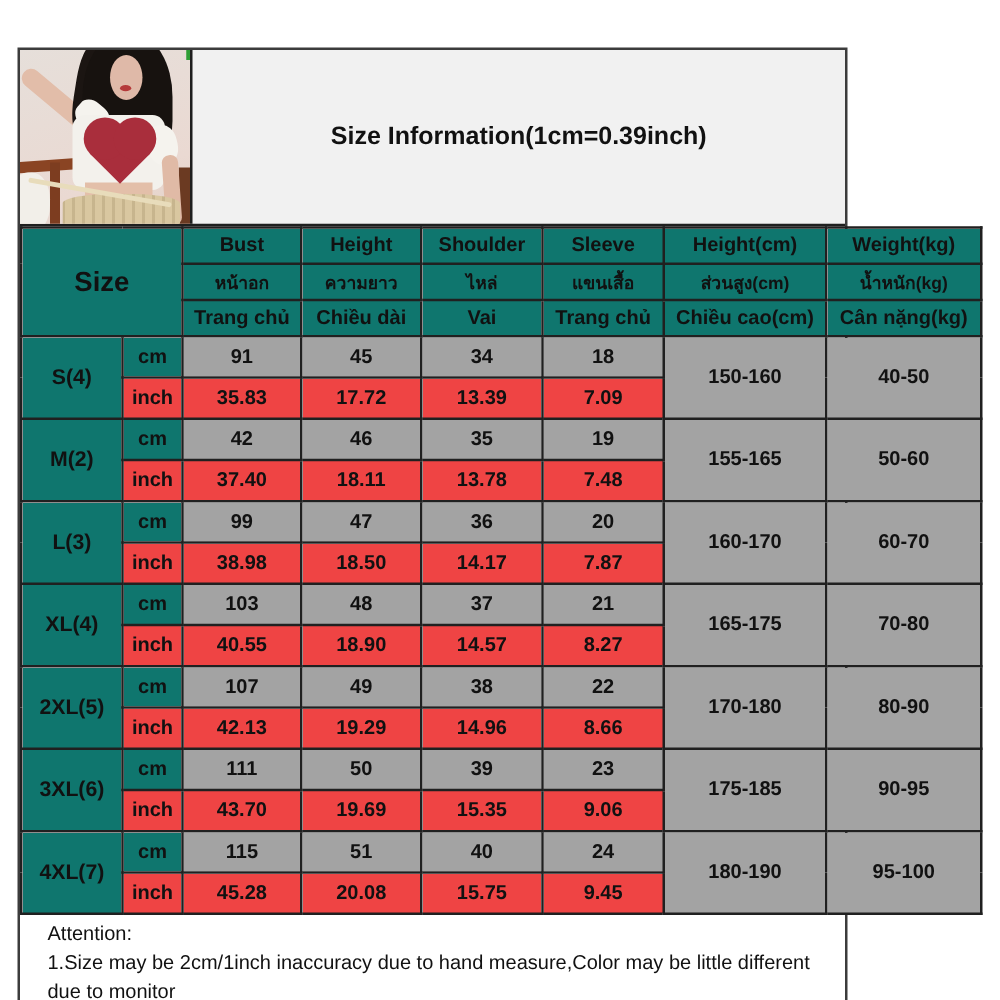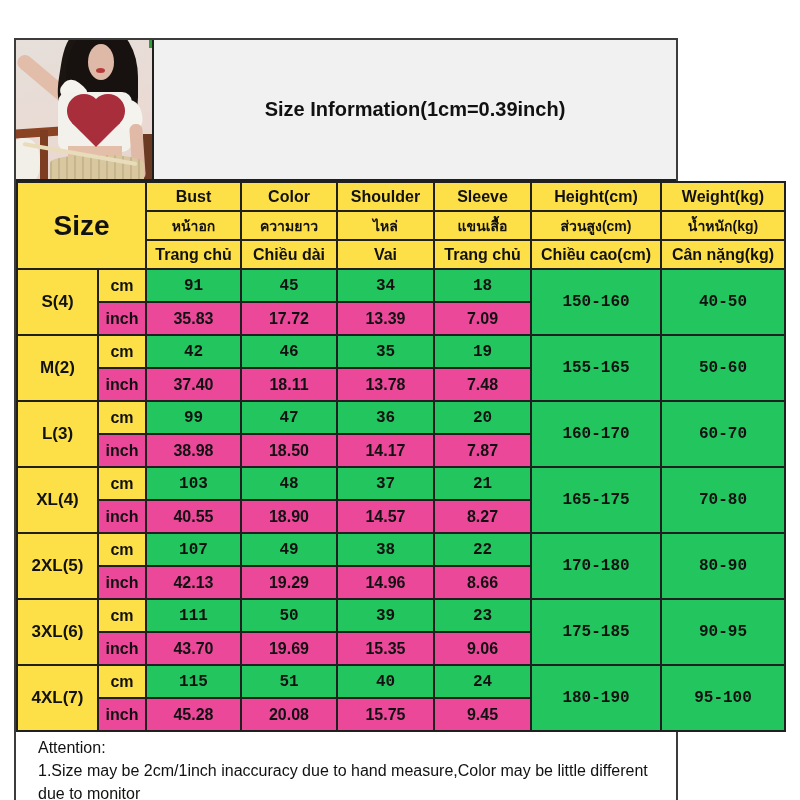--- a/index.html
+++ b/index.html
@@ -35,24 +35,24 @@
 
   .titles { flex:1; display:flex; flex-direction:column; justify-content:center; align-items:center; gap:5px; }
   .title-en, .title-vi { font-size:20px; font-weight:bold; }
   .title-th { font-size:19px; font-weight:bold; }
 
   
   table { border-collapse:collapse; table-layout:fixed; width:100%; flex:none; }
   td { border:2px solid #202020; text-align:center; vertical-align:middle; font-weight:bold; font-size:16px; padding:0; overflow:hidden; }
   tr.hrow td { height:29px; }
   tr.drow td { height:33px; }
-  .g  { background:#fde047; }   
-  .lg { background:#22c55e;font-family:Liberation Mono, monospace; }   
-  .w  { background:#ec4899; }
-  .size-head { font-size:28px; }
+  .g  { background:#0f766e; }   
+  .lg { background:#a3a3a3; }   
+  .w  { background:#ef4444; }
+  .size-head { font-size:22px; }
   .th-txt { font-size:14px; }
   .size-lbl { font-size:17px; }
 
   
   .attention { flex:1; background:#fff; padding:4px 7px 0 22px; font-size:16px; font-weight:normal; line-height:23px; }
 </style>
 </head>
 <body>
 
 <div class="frame">
@@ -92,21 +92,21 @@
       <col style="width:97px">
         <col style="width:97px">
         <col style="width:130px">
         <col style="width:124px">
     </colgroup>
 
     <tbody>
         <tr class="hrow">
       <td class="g size-head" rowspan="3" colspan="2">Size</td>
       <td class="g">Bust</td>
-      <td class="g">Color</td>
+      <td class="g">Height</td>
       <td class="g">Shoulder</td>
       <td class="g">Sleeve</td>
       <td class="g">Height(cm)</td>
       <td class="g">Weight(kg)</td>
     </tr>
     <tr class="hrow">
       <td class="g th-txt">หน้าอก</td>
       <td class="g th-txt">ความยาว</td>
       <td class="g th-txt">ไหล่</td>
       <td class="g th-txt">แขนเสื้อ</td>

